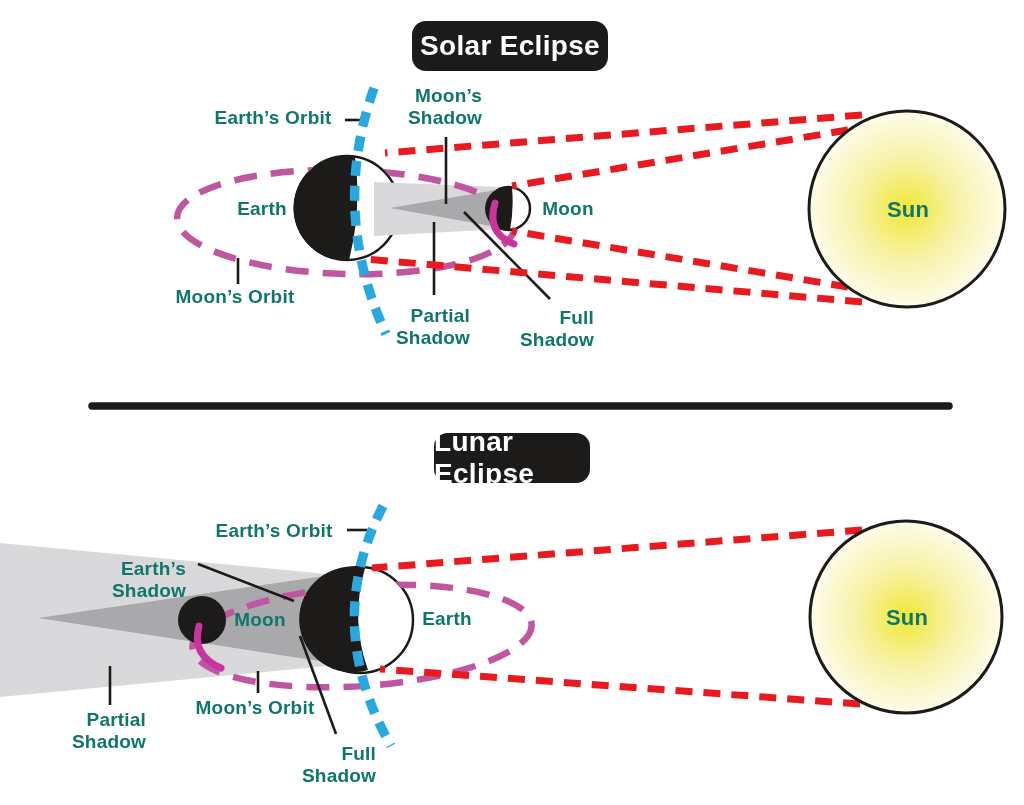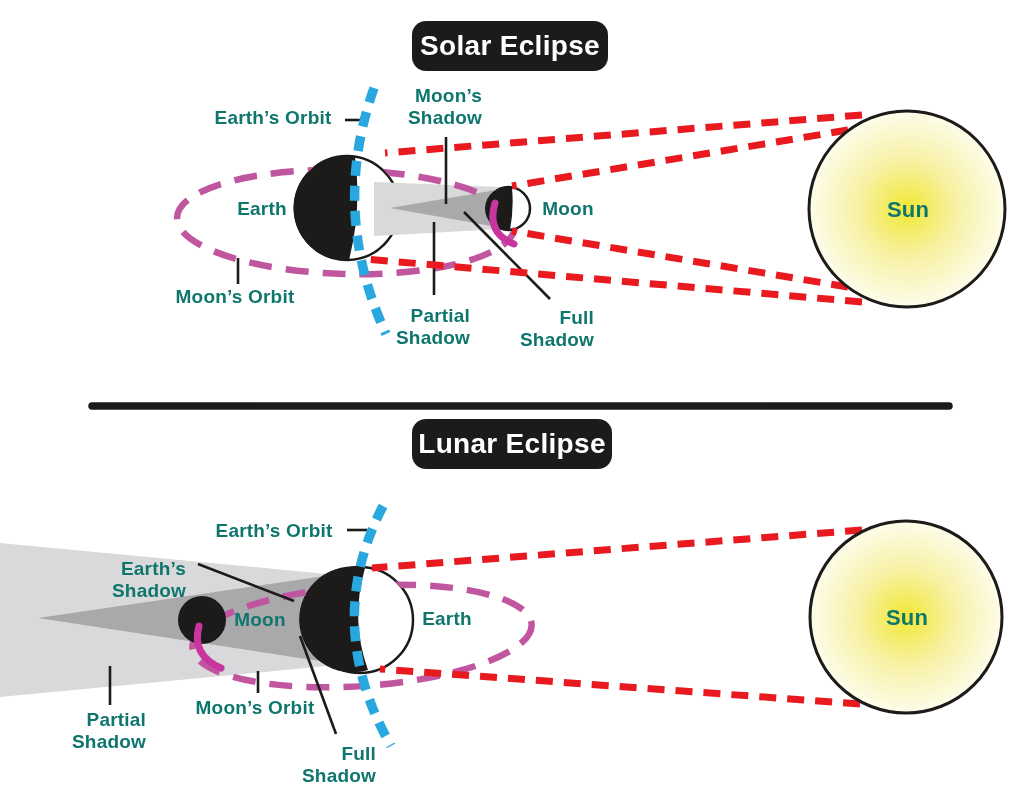--- a/index.html
+++ b/index.html
@@ -124,21 +124,21 @@
     </g>
 
     <path d="M 383 506 Q 322 624 391 746" fill="none" stroke="#29a8e0" stroke-width="9.5" stroke-dasharray="15 10"></path>
 
     <circle cx="906" cy="617" r="96" fill="url(#sunGrad)" stroke="#1d1b19" stroke-width="3"></circle>
   </svg>
 
   <div class="title-badge" style="left:510px;top:46px;width:196px;height:50px;">
     <span>Solar Eclipse</span>
   </div>
-  <div class="title-badge" style="left:512px;top:444px;width:200px;height:50px;">
+  <div class="title-badge" style="left:512px;top:458px;width:156px;height:50px;">
     <span>Lunar Eclipse</span>
   </div>
 
   <div class="lbl" style="left:273px;top:118px;">Earth’s Orbit</div>
   <div class="lbl" style="left:445px;top:107px;">Moon’s
 Shadow</div>
   <div class="lbl" style="left:262px;top:209px;">Earth</div>
   <div class="lbl" style="left:568px;top:209px;">Moon</div>
   <div class="lbl" style="left:235px;top:297px;">Moon’s Orbit</div>
   <div class="lbl" style="left:433px;top:327px;">Partial

